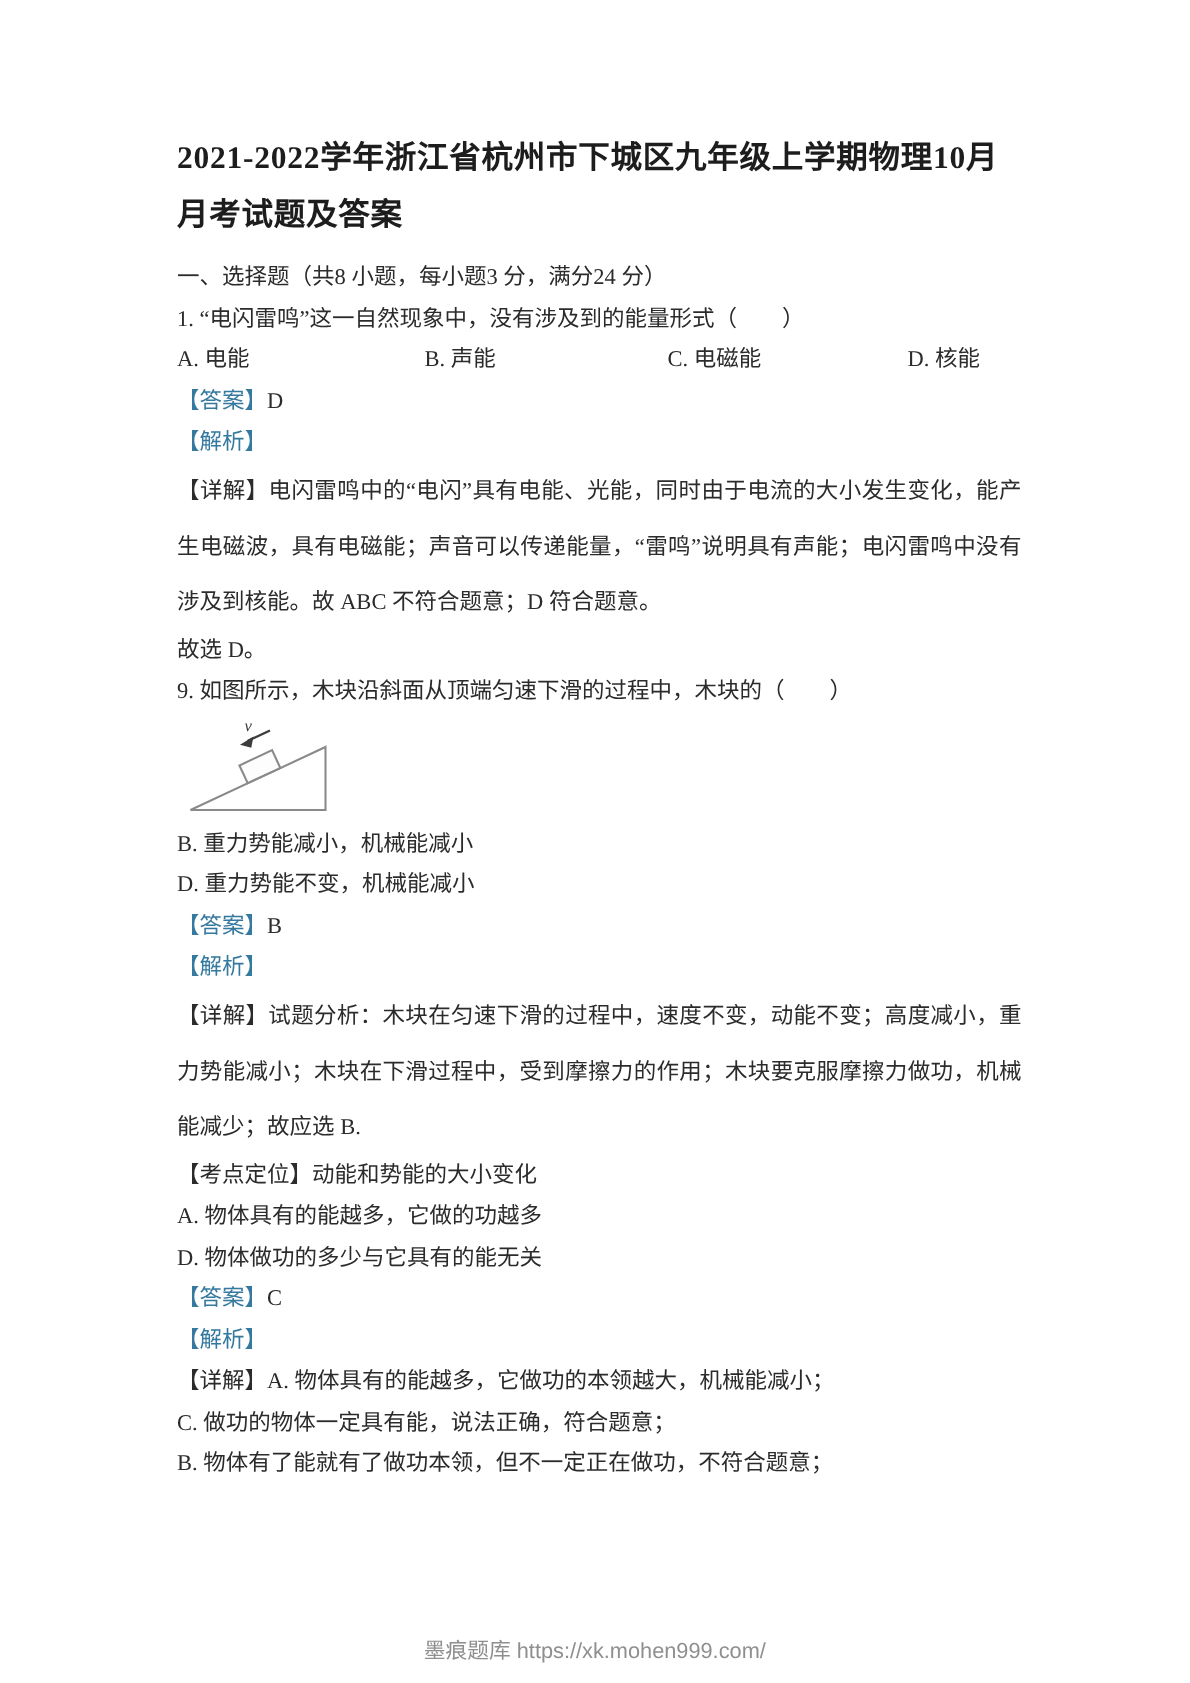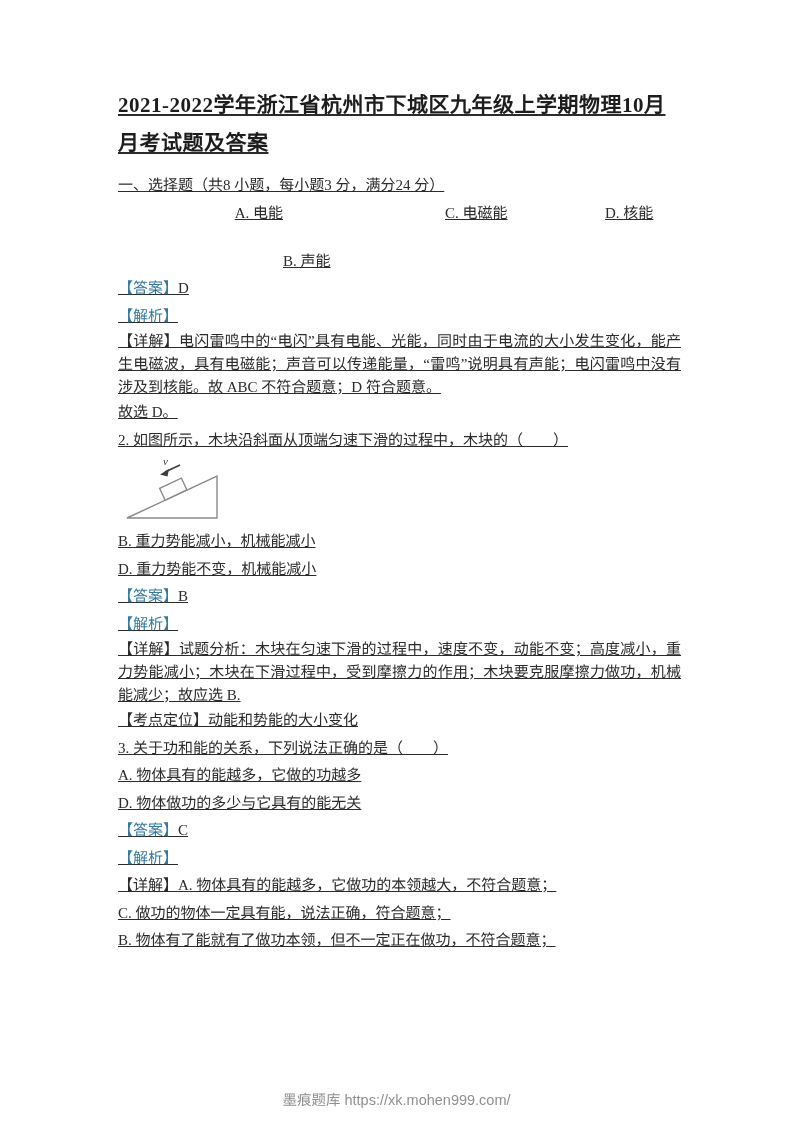--- a/index.html
+++ b/index.html
@@ -2,61 +2,62 @@
 <html lang="zh-CN" style="--tag-blue: #35799f; --body-text: #2b2b2b; --footer-gray: #8f8f8f;"><head>
 <meta charset="utf-8">
 <style>
   :root{ --tag-blue:#35799f; --body-text:#2b2b2b; --footer-gray:#8f8f8f; }
   html,body{margin:0;padding:0;}
   body{
     width:793px;height:1122px;position:relative;background:#ffffff;
     font-family:"Liberation Serif","DejaVu Serif",serif;
     color:var(--body-text);overflow:hidden;
   }
-  .content{padding:86px 112px 0 118px;text-decoration:underline;}
+  .content{padding:86px 112px 0 118px;}
   .title{
     font-size:21px;font-weight:700;line-height:38px;margin:0 0 10px 0;
     letter-spacing:0.5px;color:#1d1d1d;
   }
   .line{font-size:15px;line-height:27.5px;white-space:pre-wrap;}
-  .para{font-size:15px;line-height:23px;text-align:justify;margin:0;}
+  .para{font-size:15px;line-height:37px;text-align:justify;margin:0;}
   .tag{color:var(--tag-blue);}
   .opt-row{display:flex;font-size:15px;line-height:27.5px;}
-  .opt4 > span:nth-child(1){width:165px;text-align:right;}
-  .opt4 > span:nth-child(2){width:162px;margin-top:48px;}
+  .opt4 > span:nth-child(1){width:165px;}
+  .opt4 > span:nth-child(2){width:162px;}
   .opt4 > span:nth-child(3){width:160px;}
   .opt2 > span:nth-child(1){width:327px;}
   .figure-wrap{height:70px;margin:2px 0 2px 2px;}
   .footer{
     position:absolute;top:1088px;left:0;width:100%;text-align:center;
     color:var(--footer-gray);font-size:14.5px;
     font-family:"Liberation Sans","DejaVu Sans",sans-serif;
   }
 </style>
 </head>
 <body>
 
 <div class="content">
 
   <h1 class="title">2021-2022学年浙江省杭州市下城区九年级上学期物理10月月考试题及答案</h1>
 
   <div class="line">一、选择题（共8 小题，每小题3 分，满分24 分）</div>
 
+  <div class="line">1. “电闪雷鸣”这一自然现象中，没有涉及到的能量形式（　　）</div>
   <div class="opt-row opt4">
     <span>A. 电能</span>
     <span>B. 声能</span>
     <span>C. 电磁能</span>
     <span>D. 核能</span>
   </div>
   <div class="line"><span class="tag">【答案】</span><span>D</span></div>
   <div class="line"><span class="tag">【解析】</span></div>
   <p class="para">【详解】电闪雷鸣中的“电闪”具有电能、光能，同时由于电流的大小发生变化，能产生电磁波，具有电磁能；声音可以传递能量，“雷鸣”说明具有声能；电闪雷鸣中没有涉及到核能。故 ABC 不符合题意；D 符合题意。</p>
   <div class="line">故选 D。</div>
 
-  <div class="line">2. 如图所示，木块沿斜面从顶端匀速下滑的过程中，木块的（　　）</div>
+  <div class="line">9. 如图所示，木块沿斜面从顶端匀速下滑的过程中，木块的（　　）</div>
   <div class="figure-wrap">
     <svg width="115" height="70" viewBox="0 0 115 70">
       <polygon points="7,62 97,62 97,20" fill="#ffffff" stroke="#8a8a8a" stroke-width="1.4"></polygon>
       <g transform="translate(56,39) rotate(-25)">
         <rect x="-12" y="-13" width="24" height="13" fill="#fdfdfd" stroke="#8a8a8a" stroke-width="1.4"></rect>
       </g>
       <g>
         <line x1="60" y1="9" x2="45" y2="16" stroke="#3c3c3c" stroke-width="1.6"></line>
         <polygon points="40,18.5 49,13 47.5,20.5" fill="#3c3c3c"></polygon>
       </g>
@@ -67,24 +68,23 @@
     <span>B. 重力势能减小，机械能减小</span>
   </div>
   <div class="opt-row opt2">
     <span>D. 重力势能不变，机械能减小</span>
   </div>
   <div class="line"><span class="tag">【答案】</span><span>B</span></div>
   <div class="line"><span class="tag">【解析】</span></div>
   <p class="para">【详解】试题分析：木块在匀速下滑的过程中，速度不变，动能不变；高度减小，重力势能减小；木块在下滑过程中，受到摩擦力的作用；木块要克服摩擦力做功，机械能减少；故应选 B.</p>
   <div class="line">【考点定位】动能和势能的大小变化</div>
 
-  <div class="line">3. 关于功和能的关系，下列说法正确的是（　　）</div>
   <div class="line">A. 物体具有的能越多，它做的功越多</div>
   <div class="line">D. 物体做功的多少与它具有的能无关</div>
   <div class="line"><span class="tag">【答案】</span><span>C</span></div>
   <div class="line"><span class="tag">【解析】</span></div>
-  <div class="line">【详解】A. 物体具有的能越多，它做功的本领越大，不符合题意；</div>
+  <div class="line">【详解】A. 物体具有的能越多，它做功的本领越大，机械能减小；</div>
   <div class="line">C. 做功的物体一定具有能，说法正确，符合题意；</div>
   <div class="line">B. 物体有了能就有了做功本领，但不一定正在做功，不符合题意；</div>
 
 </div>
 
 <div class="footer">墨痕题库 https://xk.mohen999.com/</div>
 
 </body></html>

